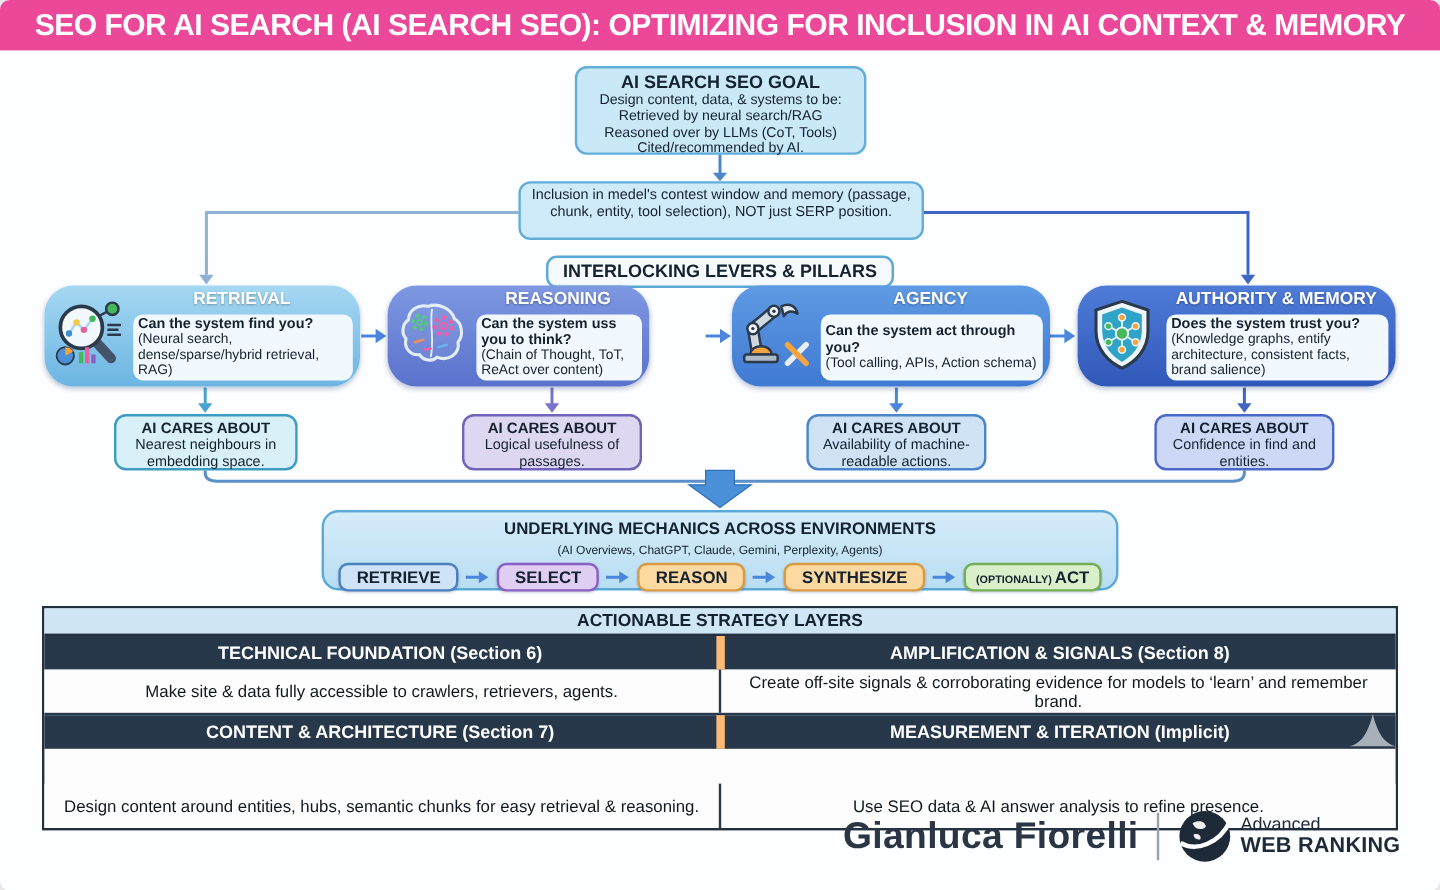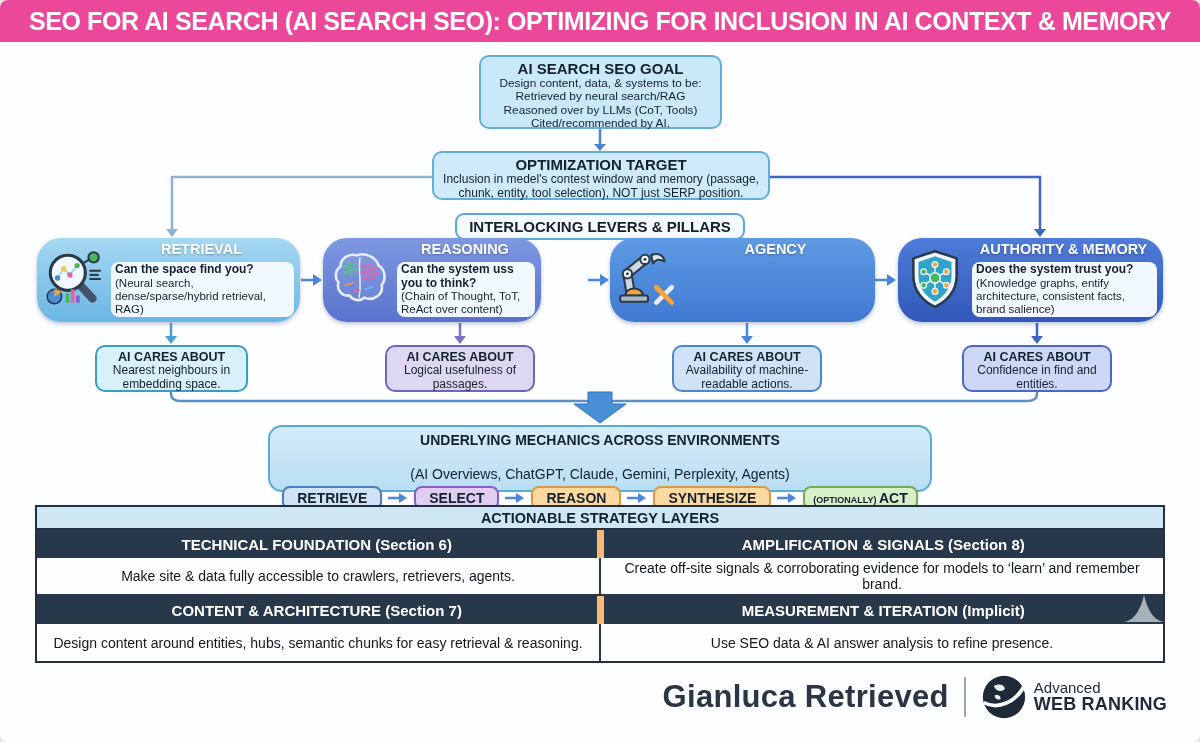--- a/index.html
+++ b/index.html
@@ -50,39 +50,39 @@
   .c1 { left:95px;  width:153px; background:#d8f0f8; border-color:#3d9cc4; }
   .c2 { left:385px; width:150px; background:#ded7f2; border-color:#6f64ba; }
   .c3 { left:672px; width:150px; background:#cfe2f6; border-color:#4a86c8; }
   .c4 { left:962px; width:150px; background:#cdd8f6; border-color:#4a68c8; }
 
   
   .mech { position:absolute; left:268px; top:425px; width:664px; height:67px;
     background:linear-gradient(180deg,#d5ecfa,#b9def2); border:2px solid #5ba9d8; border-radius:14px;
     text-align:center; color:#14212e; }
   .mech .mt { font-size:14px; font-weight:bold; margin-top:5px; }
-  .mech .ms { font-size:14px; margin-top:18px; }
+  .mech .ms { font-size:10px; margin-top:6px; }
   .chips { display:flex; align-items:center; justify-content:center; gap:6px; margin-top:4px; }
   .chip { border-radius:8px; border:2px solid; font-weight:bold; font-size:14px; padding:2px 13px;
     color:#14212e; white-space:nowrap; box-shadow:0 1px 2px rgba(30,60,120,.2); }
   .chip .pre { font-size:9px; }
   .chip-retrieve { background:#cfe2f6; border-color:#4a7fc0; }
   .chip-select { background:#e0cdf2; border-color:#8a5fc4; }
   .chip-reason, .chip-synthesize { background:#fcd9a0; border-color:#d89a45; }
   .chip-act { background:#d9efca; border-color:#74ad54; padding:2px 8px; }
 
   
   .stable { position:absolute; left:35px; top:505px; width:1130px; border:2px solid #23303f; background:#fdfdfd; }
   .thead { height:23px; background:#cfe6f5; display:flex; align-items:center; justify-content:center;
     font-weight:bold; font-size:14.5px; color:#14212e; border-bottom:2px solid #23303f; }
   .trow { display:flex; }
   .trow.dark { background:#27384a; color:#ffffff; font-weight:bold; font-size:15px; height:28px; }
   .trow.light { background:#fdfdfd; color:#101820; font-size:14px; }
   .lrow1 { height:38px; }
-  .lrow2 { height:37px; }
+  .lrow2 { height:37px;margin-top:29px; }
   .tcell { flex:1; display:flex; align-items:center; justify-content:center; text-align:center; padding:0 10px; }
   .trow.dark .tcell:first-child { border-right:7px solid #fdba74; }
   .trow.light .tcell:first-child { border-right:2px solid #27384a; }
   .trow.light { border-bottom:2px solid #27384a; }
   .trow.light:last-child { border-bottom:none; }
   .peak { position:absolute; left:1124px; top:595px; }
 
   
   .footer { position:absolute; right:33px; top:674px; display:flex; align-items:center; gap:15px; }
   .author { font-size:31px; font-weight:bold; color:#2b3645; letter-spacing:0.3px; }
@@ -135,21 +135,20 @@
 
   <div class="box goal">
     <div class="bt">AI SEARCH SEO GOAL</div>
     <span class="bl">Design content, data, &amp; systems to be:</span>
     <span class="bl">Retrieved by neural search/RAG</span>
     <span class="bl">Reasoned over by LLMs (CoT, Tools)</span>
     <span class="bl">Cited/recommended by AI.</span>
   </div>
 
   <div class="box opt">
-    <div class="bt">OPTIMIZATION TARGET</div>
     <div class="bb">Inclusion in medel's contest window and memory (passage, chunk, entity, tool selection), NOT just SERP position.</div>
   </div>
 
   <div class="levers">INTERLOCKING LEVERS &amp; PILLARS</div>
 
   <div class="pillar p1">
     <svg class="picon" viewBox="0 0 64 64">
       <line x1="40" y1="17" x2="49" y2="12" stroke="#2b3a4a" stroke-width="2"></line>
       <circle cx="51" cy="11" r="5" fill="#45b85c" stroke="#2b3a4a" stroke-width="2"></circle>
       <line x1="47" y1="24" x2="58" y2="24" stroke="#2b3a4a" stroke-width="2"></line>
@@ -163,21 +162,21 @@
       <circle cx="28" cy="28" r="2.6" fill="#e8609a"></circle>
       <circle cx="35" cy="19" r="2.6" fill="#45b85c"></circle>
       <circle cx="13" cy="49" r="7" fill="#4a90d9" stroke="#2b3a4a" stroke-width="1.5"></circle>
       <path d="M13 49 L13 42 A7 7 0 0 1 19.3 45.5 Z" fill="#f5a33c"></path>
       <rect x="24" y="46" width="3.5" height="9" fill="#45b85c"></rect>
       <rect x="29" y="42" width="3.5" height="13" fill="#e8609a"></rect>
       <rect x="34" y="48" width="3.5" height="7" fill="#8a5fc4"></rect>
     </svg>
     <div class="phead">RETRIEVAL</div>
     <div class="pbody">
-      <span class="q">Can the space find you?</span>
+      <span class="q">Can the system find you?</span>
       <span>(Neural search, dense/sparse/hybrid retrieval, RAG)</span>
     </div>
   </div>
 
   <div class="pillar p2">
     <svg class="picon" viewBox="0 0 64 64">
       <path d="M29 9 C21 7 13 12 13 20 C8 23 7 31 11 35 C9 43 15 49 22 48 C25 53 33 54 36 50 C45 54 55 47 53 38 C58 32 56 22 50 19 C48 11 37 6 29 9 Z" fill="rgba(255,255,255,0.07)" stroke="#e4eefb" stroke-width="2.5" stroke-linejoin="round"></path>
       <path d="M32 11 C30 24 34 36 31 50" stroke="#e4eefb" stroke-width="1.5" fill="none"></path>
       <circle cx="22" cy="22" r="5.5" fill="none" stroke="#4ecb7d" stroke-width="3" stroke-dasharray="3 2.6"></circle>
       <circle cx="22" cy="22" r="2" fill="none" stroke="#4ecb7d" stroke-width="1.6"></circle>
@@ -202,20 +201,24 @@
       <circle cx="30" cy="13" r="4.5" fill="#f2f6fa" stroke="#2b3a4a" stroke-width="2"></circle>
       <circle cx="13" cy="27" r="1.4" fill="#2b3a4a"></circle>
       <circle cx="30" cy="13" r="1.4" fill="#2b3a4a"></circle>
       <path d="M36 9 C43 6 48 9 49 15 C44 12 40 13 38 17 Z" fill="#dfe7ee" stroke="#2b3a4a" stroke-width="2" stroke-linejoin="round"></path>
       <path d="M11 48 C11 39 28 39 28 48 Z" fill="#f5a33c" stroke="#2b3a4a" stroke-width="2"></path>
       <rect x="6" y="48" width="27" height="6" rx="2" fill="#aeb9c6" stroke="#2b3a4a" stroke-width="2"></rect>
       <line x1="41" y1="55" x2="56" y2="40" stroke="#e8eef4" stroke-width="4.5" stroke-linecap="round"></line>
       <line x1="41" y1="40" x2="56" y2="55" stroke="#f5a33c" stroke-width="4.5" stroke-linecap="round"></line>
     </svg>
     <div class="phead">AGENCY</div>
+    <div class="pbody">
+      <span class="q">Can the system act through you?</span>
+      <span>(Tool calling, APIs, Action schema)</span>
+    </div>
   </div>
 
   <div class="pillar p4">
     <svg class="picon" viewBox="0 0 64 64">
       <path d="M32 5 L53 12 V29 C53 44 43 54 32 59 C21 54 11 44 11 29 V12 Z" fill="#eef6fc" stroke="#2b3a4a" stroke-width="2.5" stroke-linejoin="round"></path>
       <path d="M32 10 L48 15.5 V29 C48 41 40 49.5 32 54 C24 49.5 16 41 16 29 V15.5 Z" fill="#2fa3c8"></path>
       <g stroke="#d8f0f8" stroke-width="1.6">
         <line x1="32" y1="31" x2="32" y2="18"></line>
         <line x1="32" y1="31" x2="43" y2="25"></line>
         <line x1="32" y1="31" x2="43" y2="38"></line>
@@ -301,21 +304,21 @@
       <div class="tcell">Design content around entities, hubs, semantic chunks for easy retrieval &amp; reasoning.</div>
       <div class="tcell">Use SEO data &amp; AI answer analysis to refine presence.</div>
     </div>
   </div>
 
   <svg class="peak" width="40" height="27" viewBox="0 0 40 27">
     <path d="M0 27 C12 25 17 12 20 0 C23 12 28 25 40 27 Z" fill="#a8b0ba"></path>
   </svg>
 
   <div class="footer">
-    <span class="author">Gianluca Retrieved</span>
+    <span class="author">Gianluca Fiorelli</span>
     <span class="fsep"></span>
     <div class="brand">
       <svg width="46" height="46" viewBox="0 0 50 50">
         <circle cx="25" cy="25" r="23" fill="#1e2a38"></circle>
         <path d="M14 13 C19 10 25 11 26 16 C23 20 16 19 14 13 Z" fill="#ffffff" opacity="0.92"></path>
         <path d="M15 23 C19 22 22 24 21 27.5 C17.5 28.5 14.5 26 15 23 Z" fill="#ffffff" opacity="0.92"></path>
         <path d="M3 31 C17 39 38 32 48 11" stroke="#ffffff" stroke-width="4" fill="none"></path>
       </svg>
       <span class="brand-text">
         <span class="brand-top">Advanced</span>

